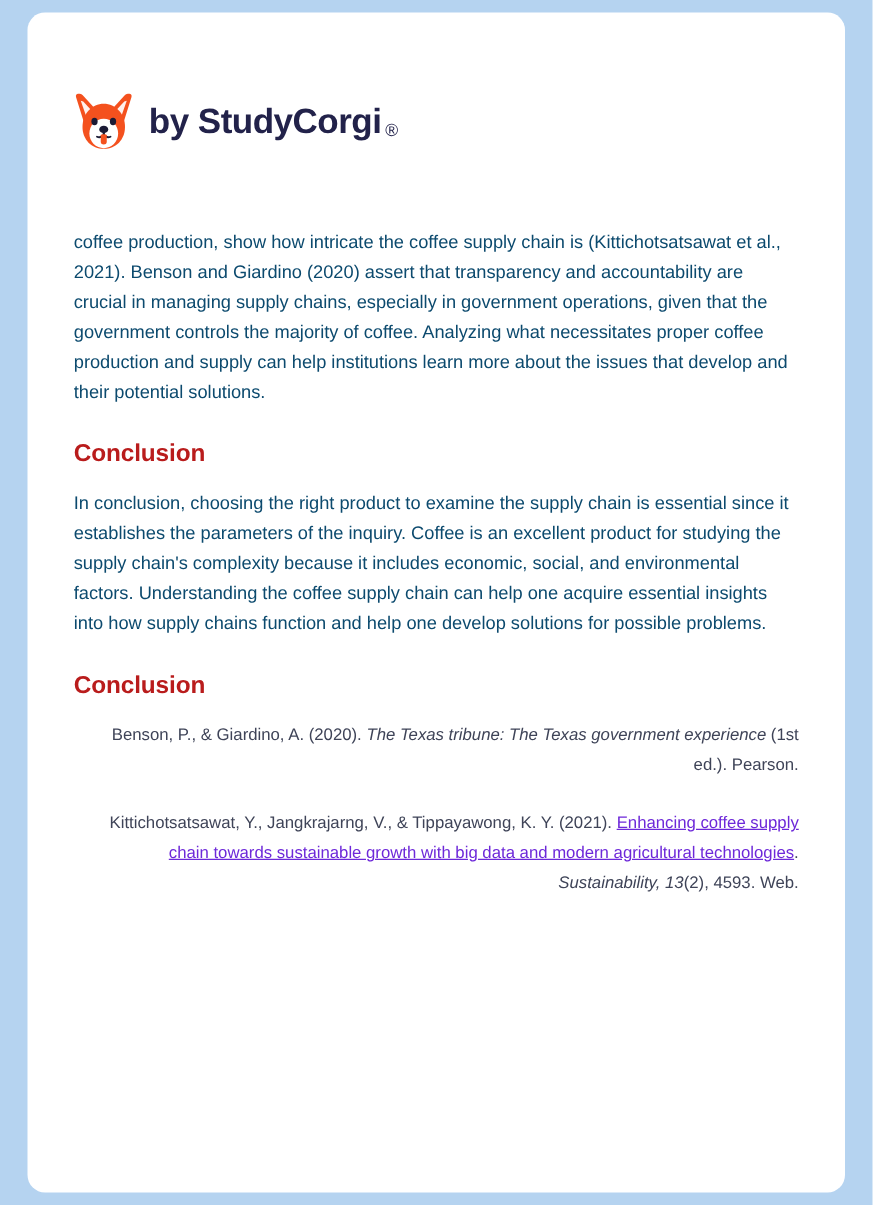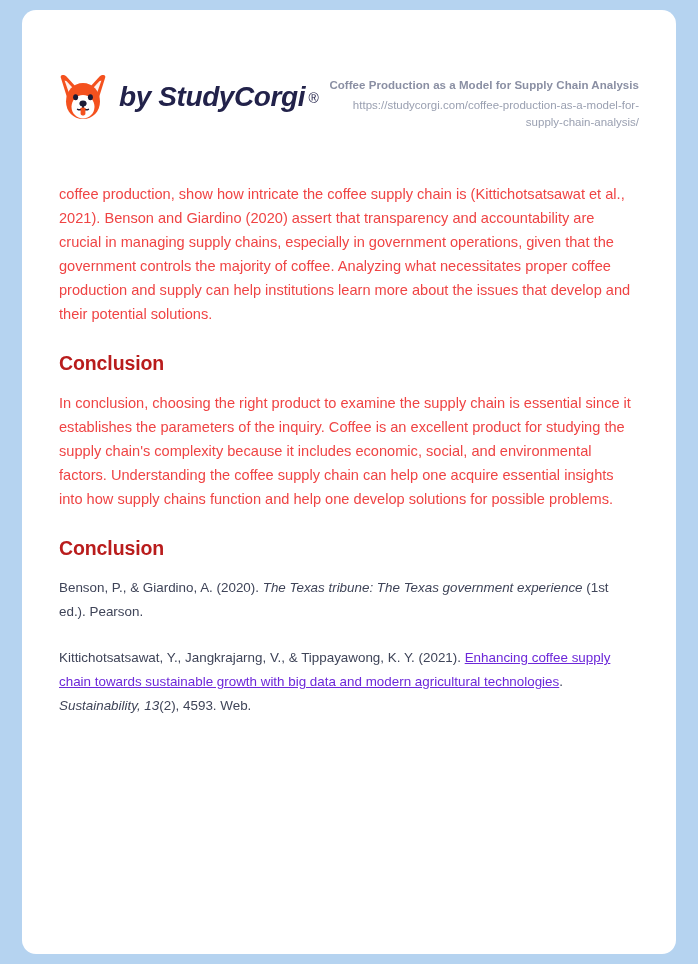--- a/index.html
+++ b/index.html
@@ -42,23 +42,22 @@
     padding-top: 14px;
   }
   .logo-mark {
     width: 48px;
     height: 50px;
     flex: 0 0 auto;
     display: block;
   }
   .wordmark {
     display: flex;
-    align-items: center;
+    align-items: flex-end;
     line-height: 1;
-    font-style: italic;
   }
   .wordmark-text {
     font-size: 28px;
     font-weight: 700;
     letter-spacing: -0.4px;
     color: #22224a;
     white-space: nowrap;
   }
   .wordmark-reg {
     font-size: 14px;
@@ -89,38 +88,39 @@
   }
 
   
   .content {
     margin-top: 52px;
   }
   p.para {
     margin: 0 0 20px 0;
     font-size: 14.6px;
     line-height: 24px;
-    color: #ef4444;
+    color: #0c4a6e;
     text-align: left;
   }
   h2.section-heading {
     margin: 26px 0 16px 0;
     font-size: 19.5px;
     font-weight: 700;
     color: #b91c1c;
     letter-spacing: -0.1px;
   }
   .ref-list {
     margin-top: 2px;
   }
   p.reference {
     margin: 0 0 22px 0;
     font-size: 13.4px;
     line-height: 24px;
     color: #3f4458;
+    text-align: right;
   }
   .ital {
     font-style: italic;
   }
   a.ref-link {
     color: #6d28d9;
     text-decoration: underline;
   }
 </style>
 </head>
@@ -154,24 +154,20 @@
 
           <path d="M21.6 36.2 C21.6 35.2 26.4 35.2 26.4 36.2 L26.4 41.5 C26.4 44.2 21.6 44.2 21.6 41.5 Z" fill="#f4511e"></path>
         </svg>
 
         <div class="wordmark">
           <span class="wordmark-text">by StudyCorgi</span>
           <span class="wordmark-reg">®</span>
         </div>
       </div>
 
-      <div class="doc-meta">
-        <div class="doc-title">Coffee Production as a Model for Supply Chain Analysis</div>
-        <div class="doc-url">https://studycorgi.com/coffee-production-as-a-model-for-supply-chain-analysis/</div>
-      </div>
     </div>
 
     <div class="content">
 
       <p class="para">coffee production, show how intricate the coffee supply chain is (Kittichotsatsawat et al., 2021). Benson and Giardino (2020) assert that transparency and accountability are crucial in managing supply chains, especially in government operations, given that the government controls the majority of coffee. Analyzing what necessitates proper coffee production and supply can help institutions learn more about the issues that develop and their potential solutions.</p>
 
       <h2 class="section-heading">Conclusion</h2>
       <p class="para">In conclusion, choosing the right product to examine the supply chain is essential since it establishes the parameters of the inquiry. Coffee is an excellent product for studying the supply chain's complexity because it includes economic, social, and environmental factors. Understanding the coffee supply chain can help one acquire essential insights into how supply chains function and help one develop solutions for possible problems.</p>
 
       <h2 class="section-heading">Conclusion</h2>

